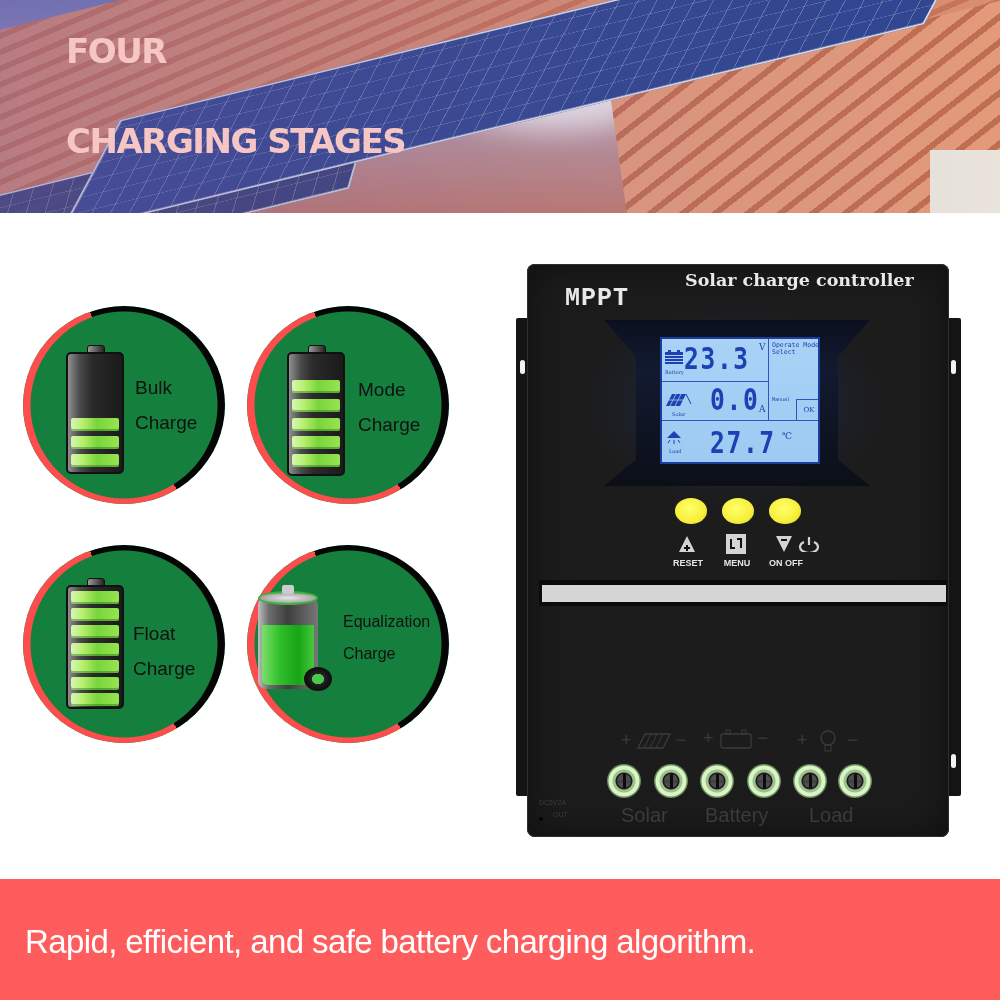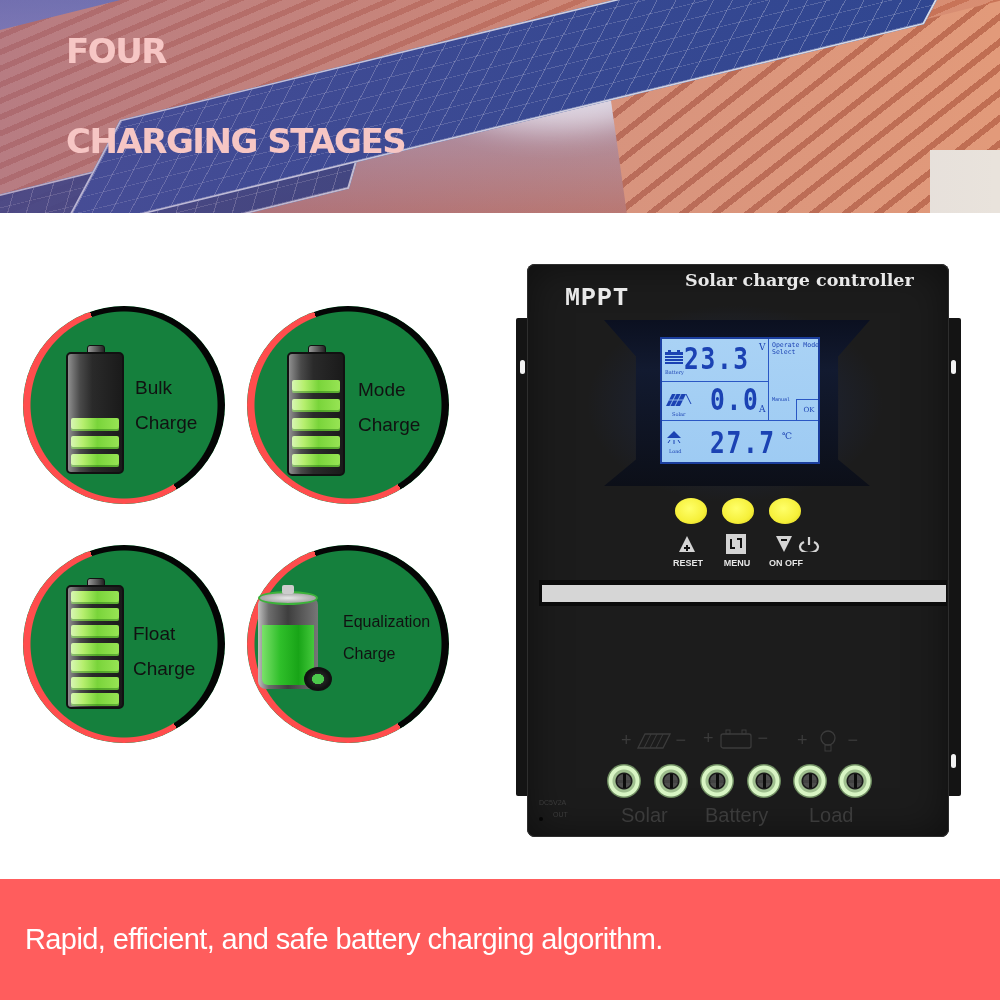--- a/index.html
+++ b/index.html
@@ -140,21 +140,21 @@
   .terminal::before, .terminal::after {
     content: ""; position: absolute; left: 50%; top: 50%; background: #0c0c0c;
   }
   .terminal::before { width: 14px; height: 3px; margin: -1.5px 0 0 -7px; }
   .terminal::after { width: 3px; height: 14px; margin: -7px 0 0 -1.5px; }
   .terminal .inner { position: absolute; inset: 10px; border-radius: 50%; background: #e8e8e8; opacity: .25; }
 
   
   .footer { position: absolute; left: 0; top: 879px; width: 1000px; height: 121px; background: #ff5d5d; }
   .footer-text {
-    position: absolute; left: 25px; top: 44px; color: #ffffff; font-size: 29px;
+    position: absolute; left: 25px; top: 44px; color: #ffffff; font-size: 33px;
     font-family: "Liberation Sans", sans-serif; letter-spacing: -0.6px; white-space: nowrap;
   }
 </style>
 </head>
 <body>
 
 <section class="hero">
   <div class="cloud" style="left:420px;top:10px;width:260px;height:120px;"></div>
   <div class="cloud" style="left:300px;top:40px;width:120px;height:60px;"></div>
   <div class="roof-right"></div>

